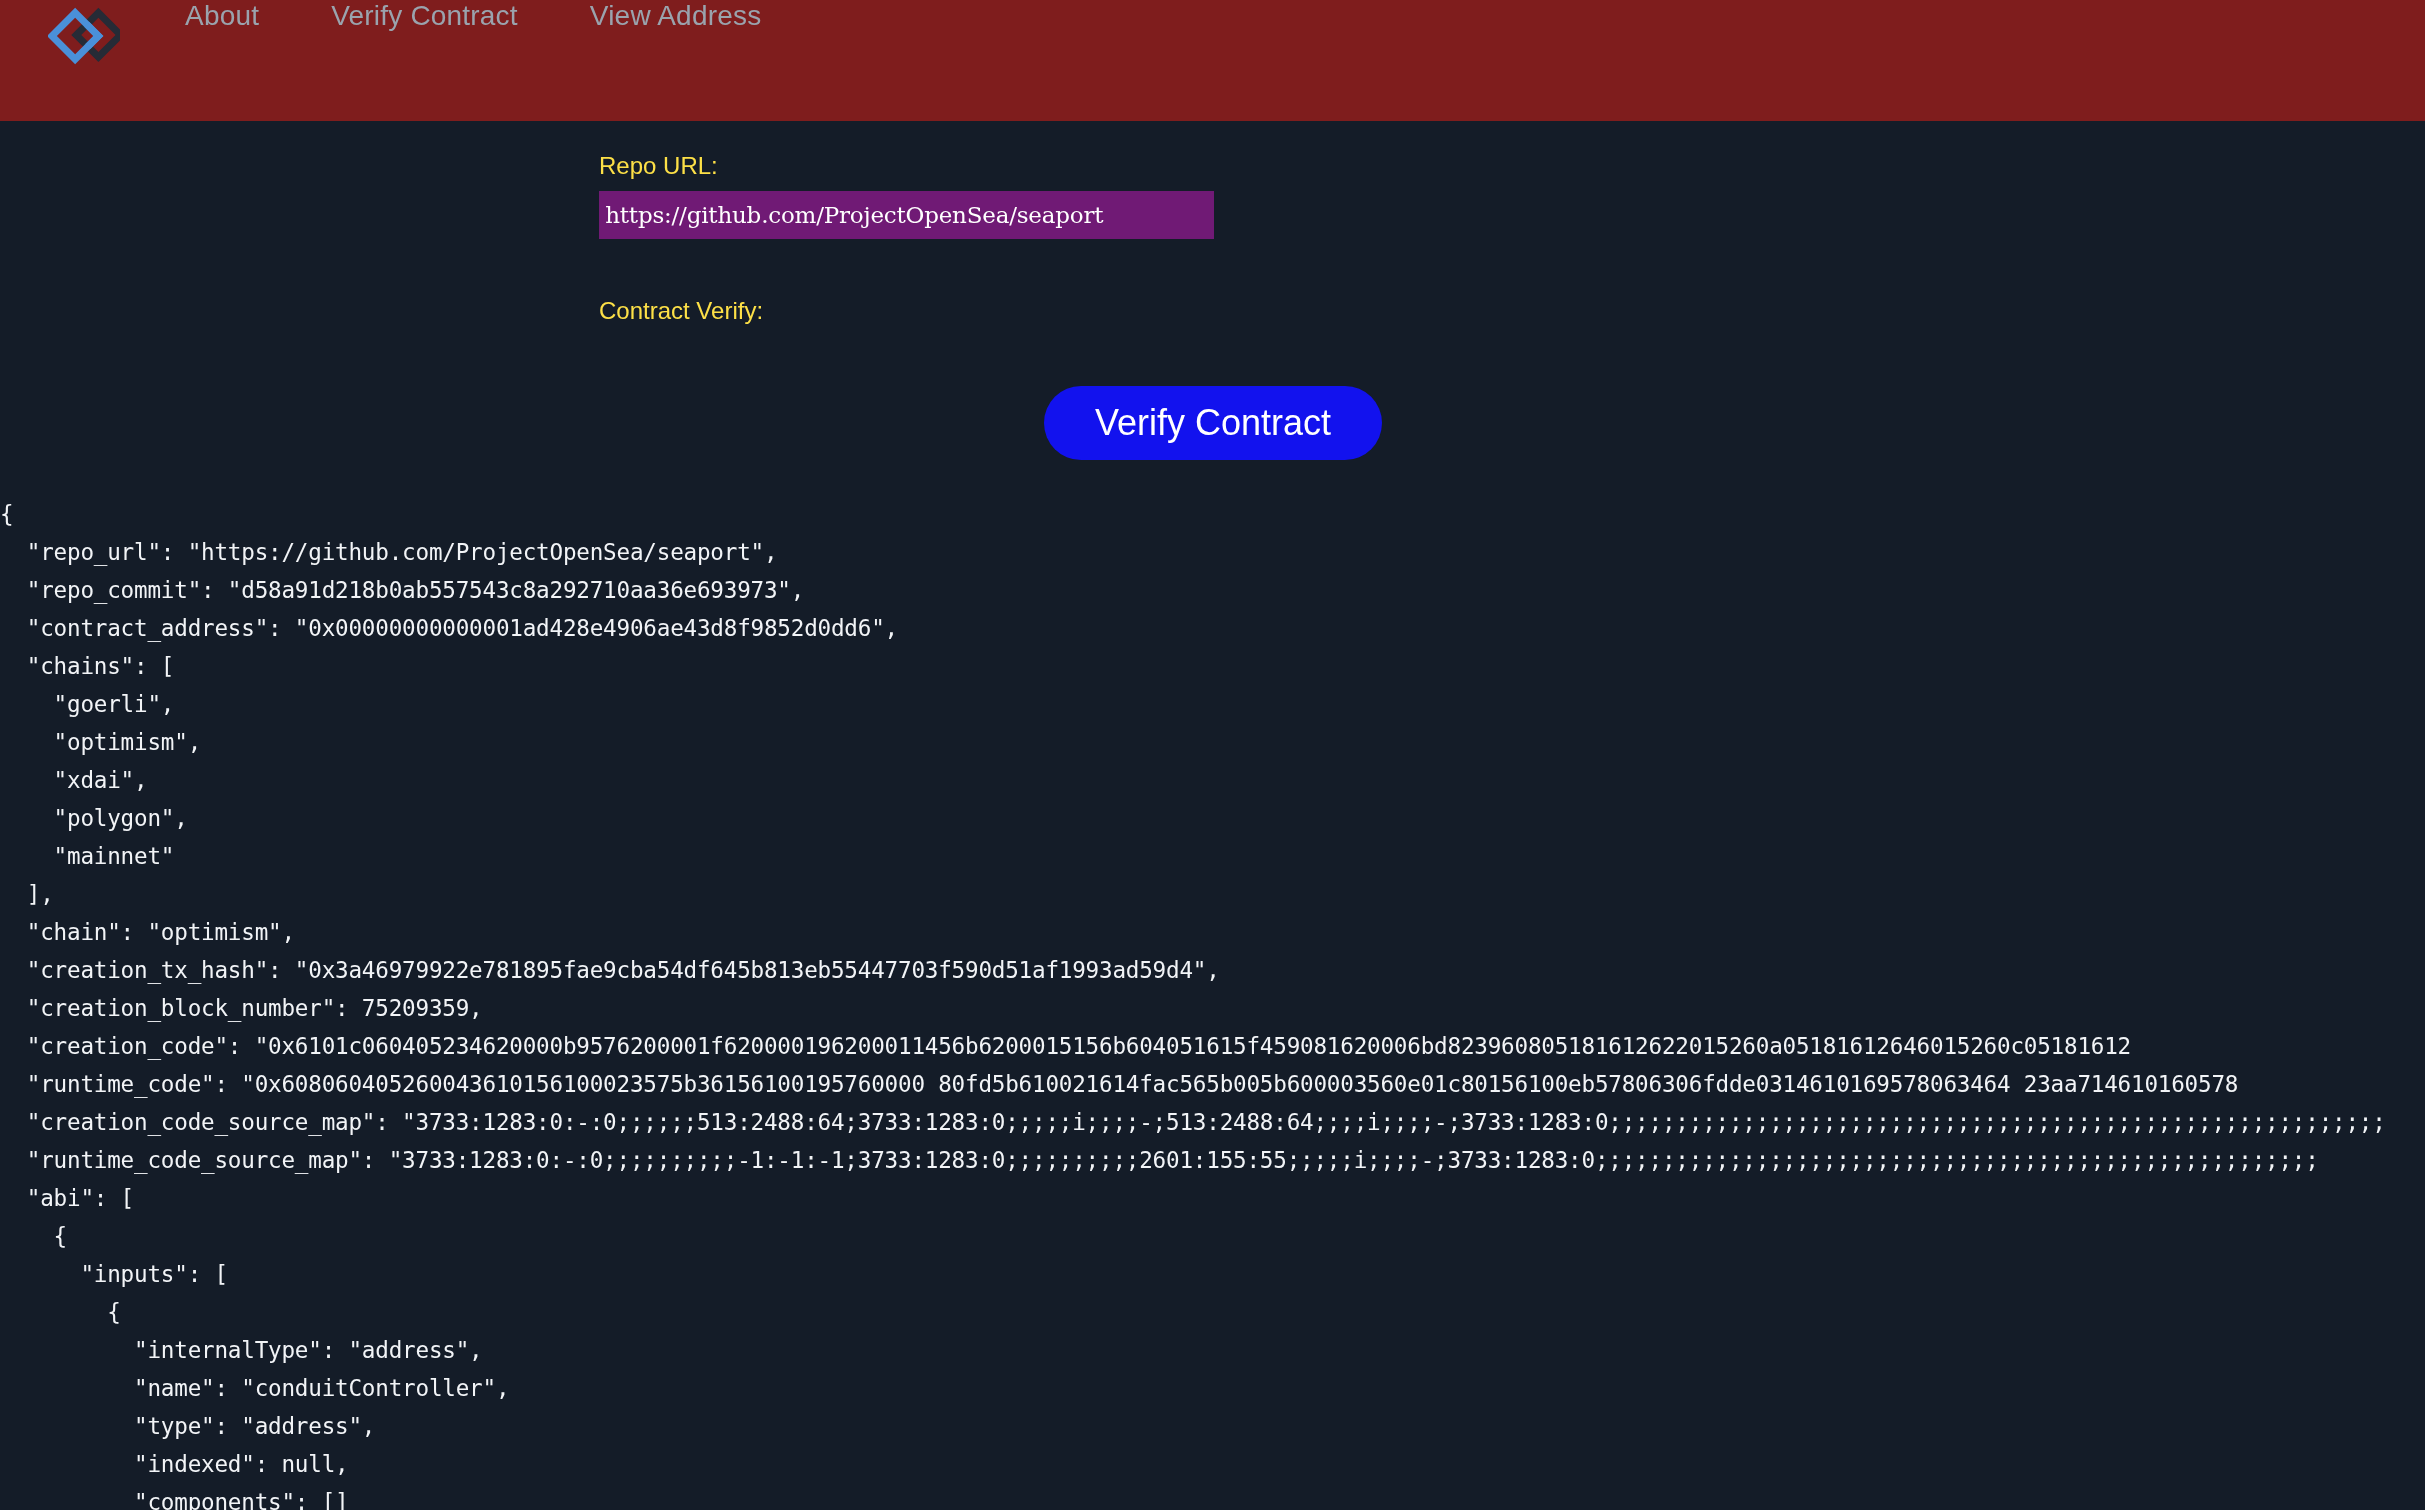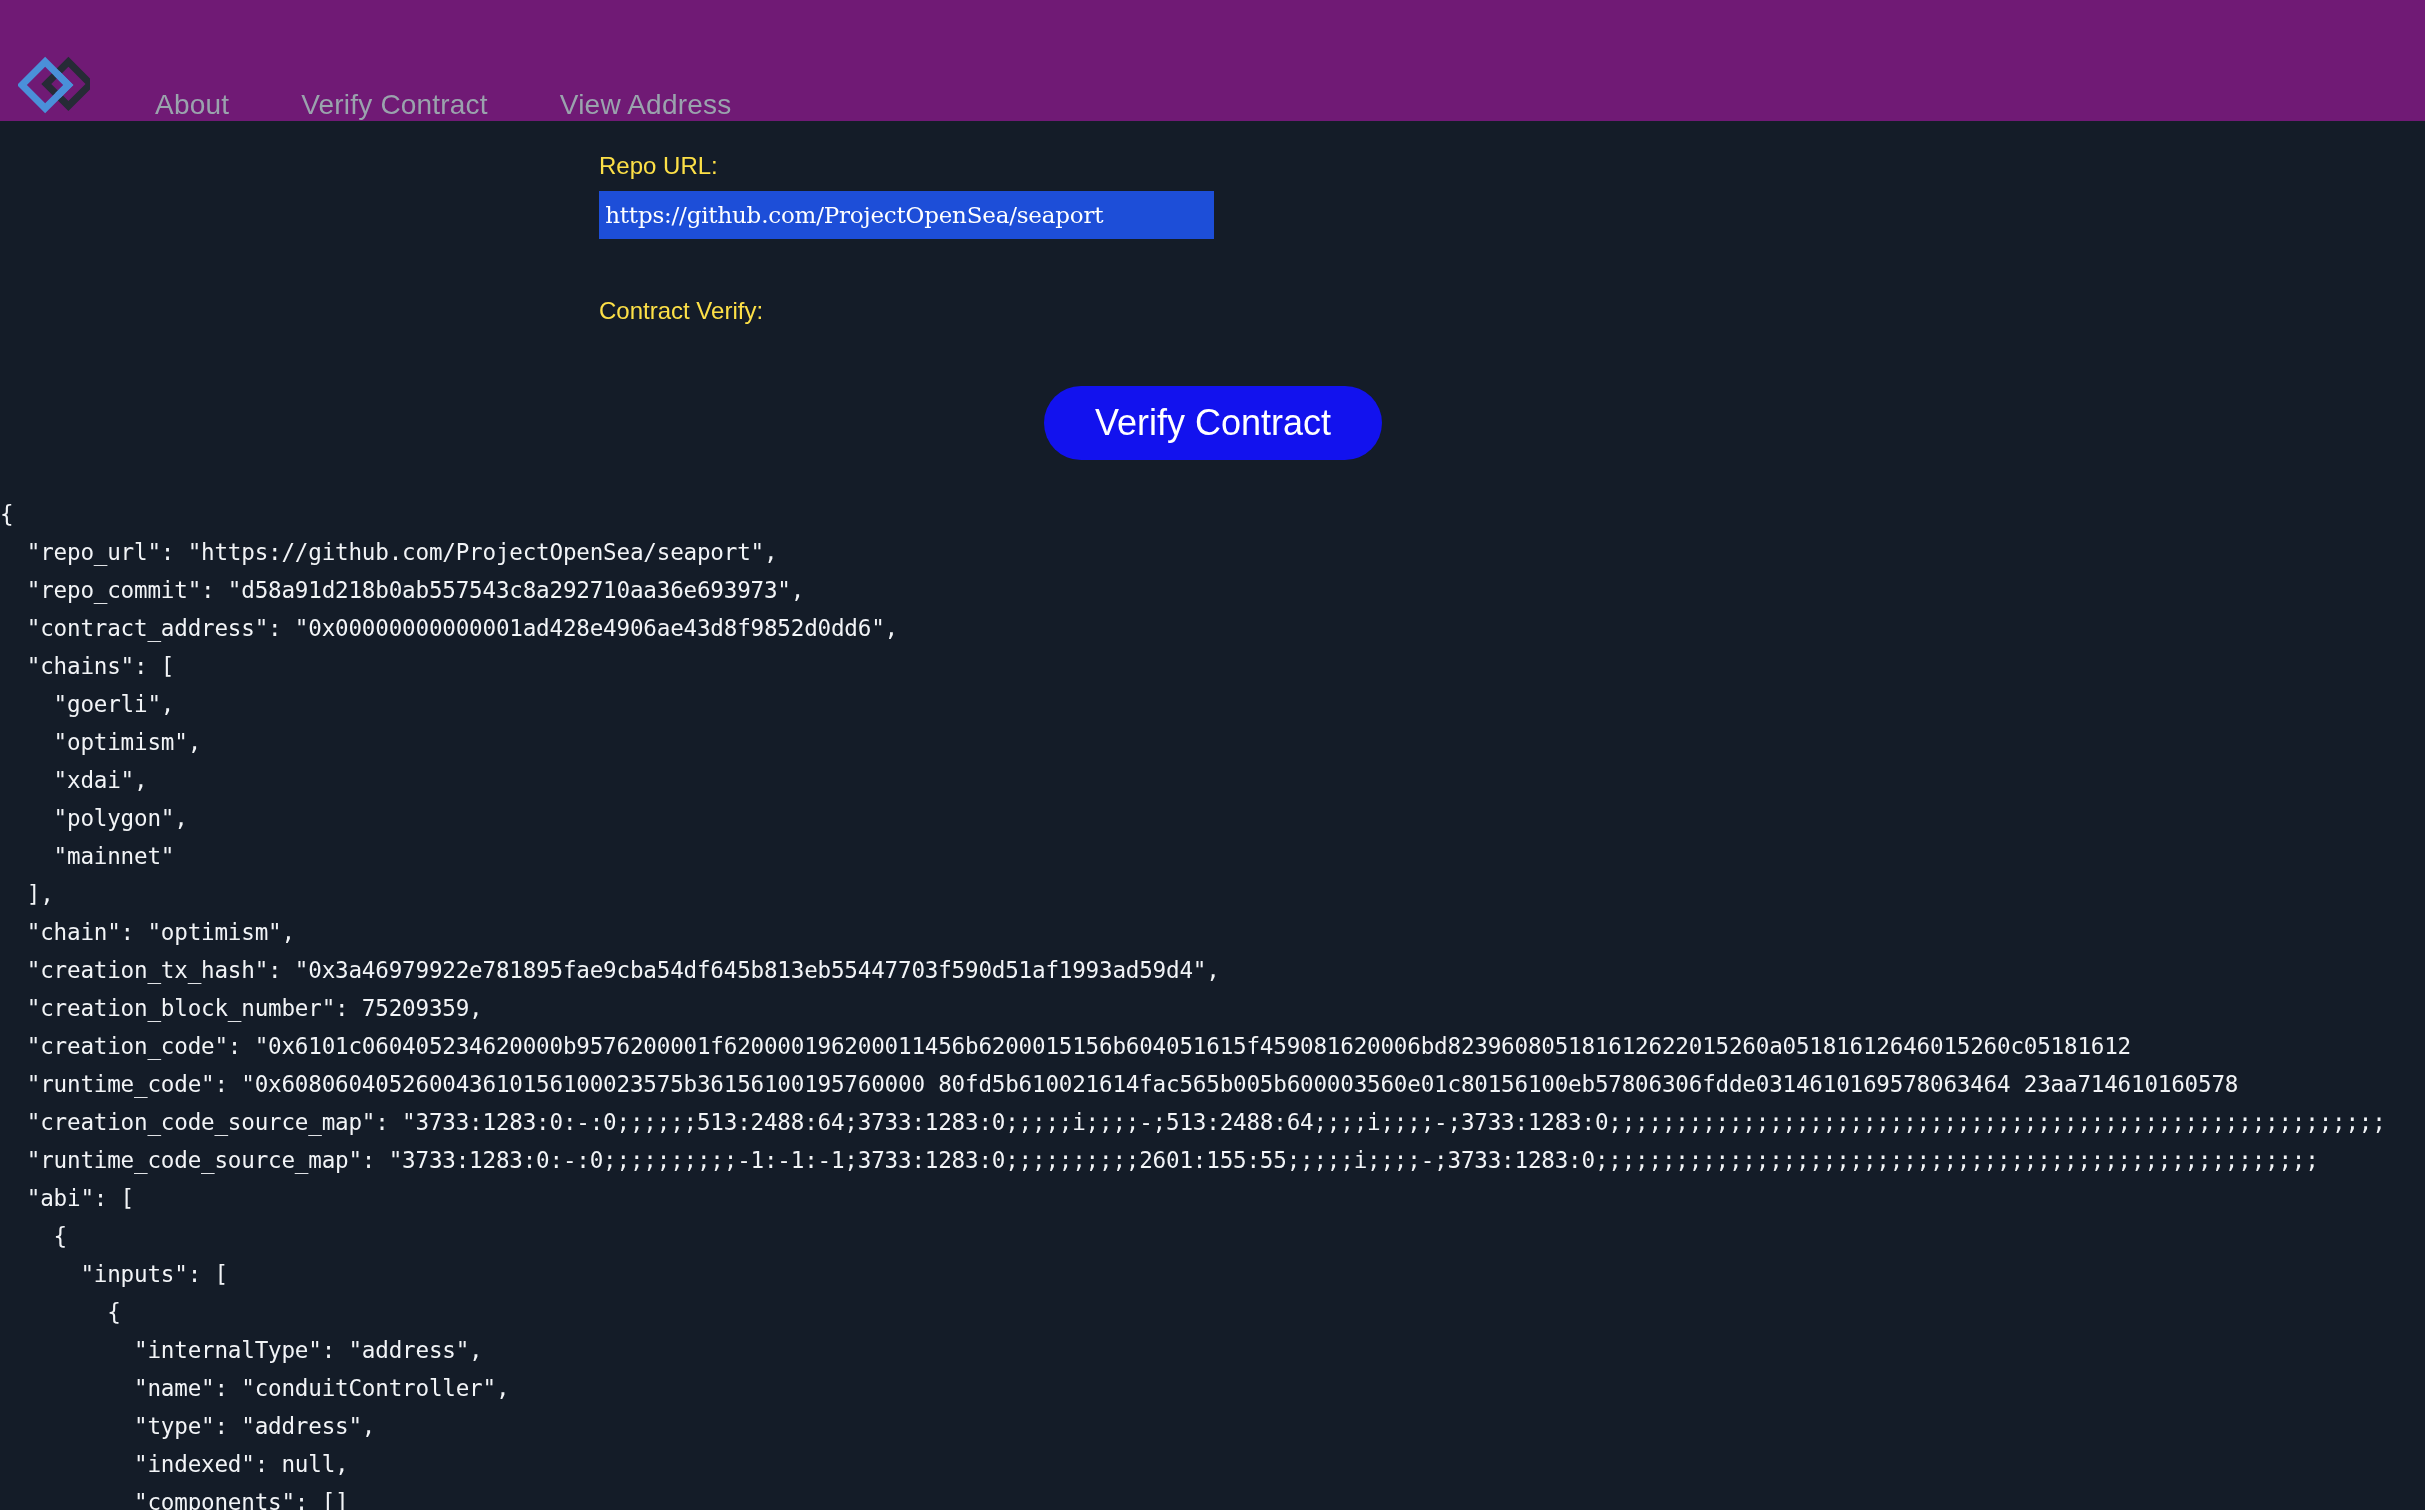--- a/index.html
+++ b/index.html
@@ -9,23 +9,23 @@
     background:#141c28;
     overflow:hidden;
     font-family:"Liberation Sans", sans-serif;
   }
   body { position:relative; }
 
   
   .navbar {
     height:121px;
     display:flex;
-    align-items:flex-end;
-    padding-left:18px;
-    background:#701a75;
+    align-items:flex-start;
+    padding-left:48px;
+    background:#7f1d1d;
   }
   .logo-wrap {
     width:72px; height:72px;
     position:relative;
     flex:0 0 auto;
     margin-right:65px;
     display:flex; align-items:center; justify-content:center;
   }
   .logo-wrap svg { display:block; }
 
@@ -54,21 +54,21 @@
   .field.contract-address { width:615px; margin-top:58px; }
 
   .field-label {
     color:#fde047;
     font-size:24px;
     font-family:"Liberation Sans", sans-serif;
     margin-bottom:11px;
     white-space:nowrap;
   }
   .field-input {
-    background:#1d4ed8;
+    background:#701a75;
     border:none;
     outline:none;
     color:#ffffff;
     height:48px;
     width:100%;
     padding:0 6.2px;
     font-family:"DejaVu Serif", "Liberation Serif", serif;
     font-size:23px;
     letter-spacing:-0.2px;
     white-space:nowrap;

